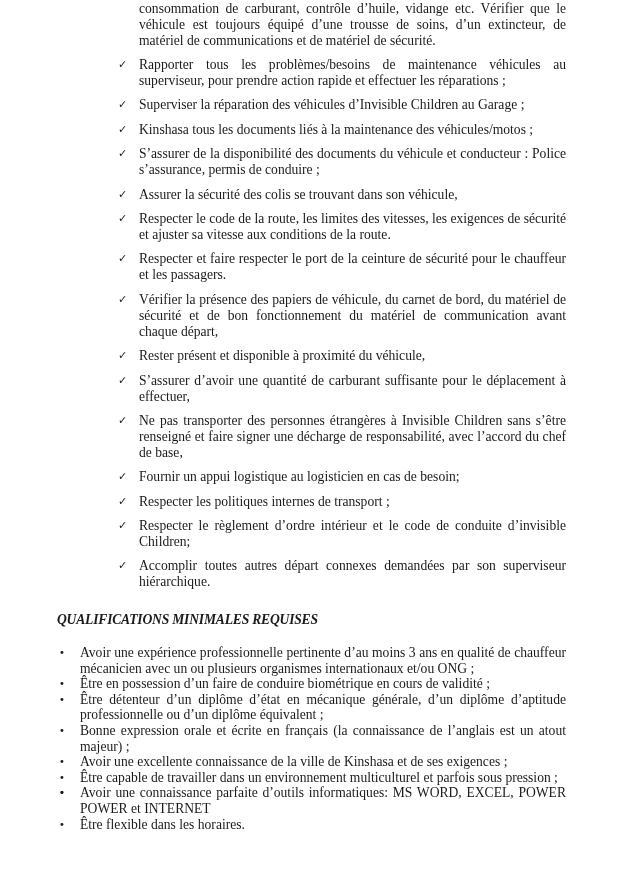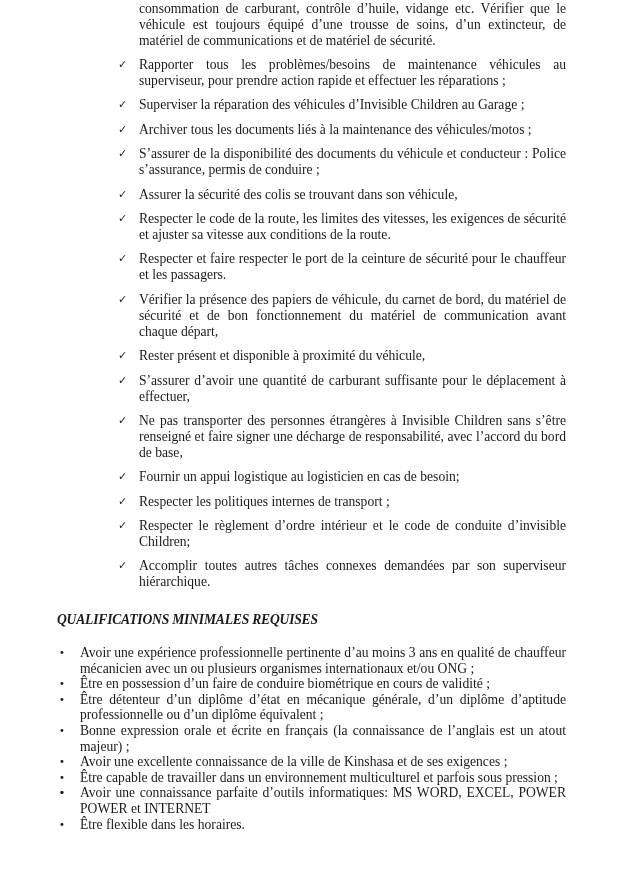--- a/index.html
+++ b/index.html
@@ -107,21 +107,21 @@
     <li class="check-item">
         <span class="check-icon">✓</span>
         <span class="text">Rapporter tous les problèmes/besoins de maintenance véhicules au superviseur, pour prendre action rapide et effectuer les réparations ;</span>
       </li>
     <li class="check-item">
         <span class="check-icon">✓</span>
         <span class="text">Superviser la réparation des véhicules d’Invisible Children au Garage ;</span>
       </li>
     <li class="check-item">
         <span class="check-icon">✓</span>
-        <span class="text">Archiver tous les documents liés à la maintenance des véhicules/motos ;</span>
+        <span class="text">Kinshasa tous les documents liés à la maintenance des véhicules/motos ;</span>
       </li>
     <li class="check-item">
         <span class="check-icon">✓</span>
         <span class="text">S’assurer de la disponibilité des documents du véhicule et conducteur : Police s’assurance,  permis de conduire ;</span>
       </li>
     <li class="check-item">
         <span class="check-icon">✓</span>
         <span class="text">Assurer la sécurité des colis se trouvant dans son véhicule,</span>
       </li>
     <li class="check-item">
@@ -139,37 +139,37 @@
     <li class="check-item">
         <span class="check-icon">✓</span>
         <span class="text">Rester présent et disponible à proximité du véhicule,</span>
       </li>
     <li class="check-item">
         <span class="check-icon">✓</span>
         <span class="text">S’assurer d’avoir une quantité de carburant suffisante pour le déplacement à effectuer,</span>
       </li>
     <li class="check-item">
         <span class="check-icon">✓</span>
-        <span class="text">Ne pas transporter des personnes étrangères à Invisible Children sans s’être renseigné et faire signer une décharge de responsabilité, avec l’accord du bord de base,</span>
+        <span class="text">Ne pas transporter des personnes étrangères à Invisible Children sans s’être renseigné et faire signer une décharge de responsabilité, avec l’accord du chef de base,</span>
       </li>
     <li class="check-item">
         <span class="check-icon">✓</span>
         <span class="text">Fournir un appui logistique au logisticien en cas de besoin;</span>
       </li>
     <li class="check-item">
         <span class="check-icon">✓</span>
         <span class="text">Respecter les politiques internes de transport ;</span>
       </li>
     <li class="check-item">
         <span class="check-icon">✓</span>
         <span class="text">Respecter le règlement d’ordre intérieur et le code de conduite d’invisible Children;</span>
       </li>
     <li class="check-item">
         <span class="check-icon">✓</span>
-        <span class="text">Accomplir toutes autres tâches connexes demandées par son superviseur hiérarchique.</span>
+        <span class="text">Accomplir toutes autres départ connexes demandées par son superviseur hiérarchique.</span>
       </li>
   </ul>
 
   <h2 class="section-title">QUALIFICATIONS MINIMALES REQUISES</h2>
 
   <ul class="bullet-list">
     <li class="bullet-item"><span class="bullet-icon">•</span><span class="text">Avoir une expérience professionnelle pertinente d’au moins 3 ans en qualité de chauffeur mécanicien avec un ou plusieurs organismes internationaux et/ou ONG ;</span></li>
     <li class="bullet-item"><span class="bullet-icon">•</span><span class="text">Être en possession d’un faire de conduire biométrique en cours de validité ;</span></li>
     <li class="bullet-item"><span class="bullet-icon">•</span><span class="text">Être détenteur d’un diplôme d’état en mécanique générale, d’un diplôme d’aptitude professionnelle ou d’un diplôme équivalent ;</span></li>
     <li class="bullet-item"><span class="bullet-icon">•</span><span class="text">Bonne expression orale et écrite en français (la connaissance de l’anglais est un atout majeur) ;</span></li>

